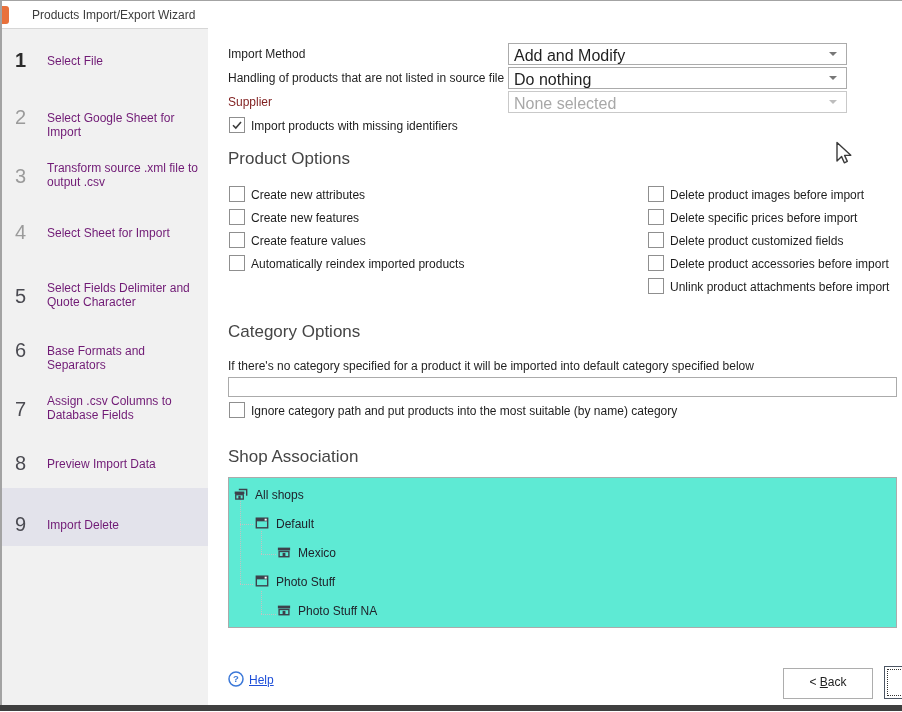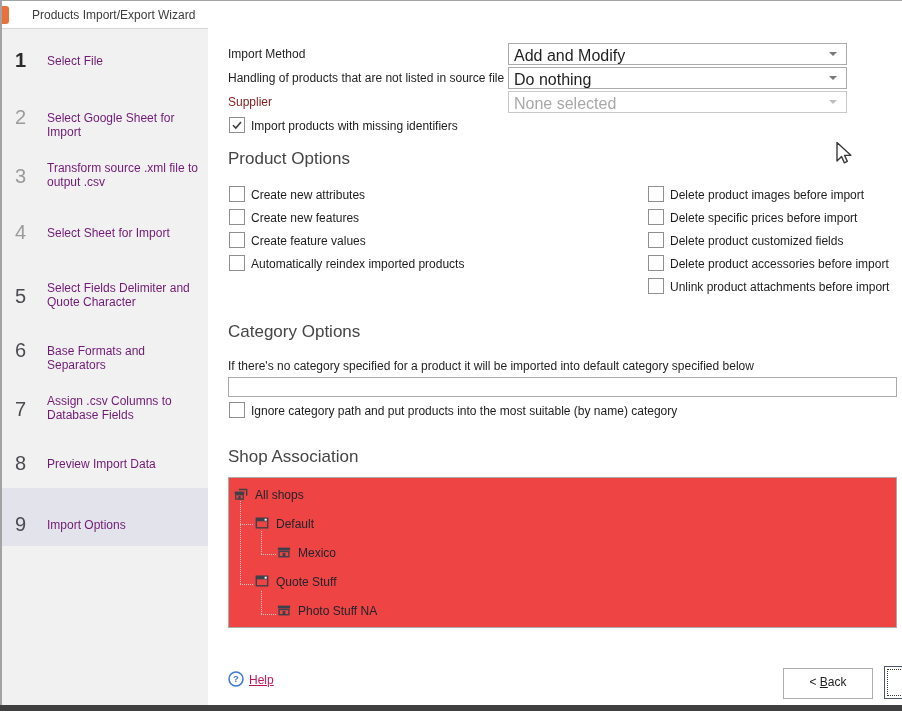--- a/index.html
+++ b/index.html
@@ -41,31 +41,31 @@
   
   .cbrow{position:absolute;height:16px;cursor:default;}
   .cb{position:absolute;left:0;top:0;width:14px;height:14px;background:#fff;border:1px solid #8f8f8f;}
   .cb svg{position:absolute;left:0px;top:0px;}
   .cbl{position:absolute;left:22px;top:2px;font-size:12px;color:#1d1d1d;white-space:nowrap;}
 
   
   .txt{position:absolute;border:1px solid #ababab;height:18px;font-family:"Liberation Sans",sans-serif;font-size:12px;padding:0 4px;color:#1f1f1f;}
 
   
-  .treebox{position:absolute;left:228px;top:477px;width:667px;height:149px;background:#ef4444;border:1px solid #ababab;}
+  .treebox{position:absolute;left:228px;top:477px;width:667px;height:149px;background:#5eead4;border:1px solid #ababab;}
   .titem{position:absolute;height:16px;}
   .ticon{position:absolute;left:0;top:0;width:14px;height:14px;}
   .tlbl{position:absolute;left:21px;top:1px;font-size:12px;color:#20242c;white-space:nowrap;}
   .conn-v{position:absolute;width:0;border-left:1px dotted #c3c3c3;}
   .conn-h{position:absolute;height:0;border-top:1px dotted #c3c3c3;}
 
   
   .help{position:absolute;left:228px;top:671px;height:18px;cursor:pointer;}
   .help-icon{position:absolute;left:0;top:0;width:16px;height:16px;}
-  .help-lbl{position:absolute;left:21px;top:2px;font-size:12px;color:#be185d;text-decoration:underline;}
+  .help-lbl{position:absolute;left:21px;top:2px;font-size:12px;color:#1d4ed8;text-decoration:underline;}
   .btn-back{position:absolute;left:783px;top:668px;width:88px;height:29px;background:#fff;border:1px solid #adadad;font-size:12px;color:#222;text-align:center;line-height:27px;}
   .btn-back .u{text-decoration:underline;}
   .btn-next{position:absolute;left:884px;top:666px;width:40px;height:31px;background:#fff;border:1px solid #4c5563;}
   .btn-next .focus-rect{position:absolute;left:2px;top:2px;right:2px;bottom:2px;border:1px dotted #333;}
 
   .cursor{position:absolute;left:834px;top:141px;width:20px;height:26px;pointer-events:none;}
 </style>
 </head>
 <body>
 
@@ -106,21 +106,21 @@
     <div class="step two" style="top:363px">
       <span class="num">7</span>
       <span class="slbl">Assign .csv Columns to Database Fields</span>
     </div>
     <div class="step" style="top:423px">
       <span class="num">8</span>
       <span class="slbl">Preview Import Data</span>
     </div>
     <div class="step" style="top:484px">
       <span class="num">9</span>
-      <span class="slbl">Import Options</span>
+      <span class="slbl">Import Delete</span>
     </div>
   </div>
 
   <div class="lbl" style="left:228px;top:47px">Import Method</div>
   <div class="dd" style="left:508px;top:43px;width:337px">
     <span class="ddv">Add and Modify</span>
     <span class="caret"></span>
   </div>
 
   <div class="lbl" style="left:228px;top:71px">Handling of products that are not listed in source file</div>
@@ -234,21 +234,21 @@
       <span class="tlbl">Mexico</span>
     </div>
     <div class="titem" style="left:26px;top:96px">
       <span class="ticon">
         <svg width="14" height="14" viewBox="0 0 16 16">
             <rect x="1.5" y="2.5" width="13" height="11" fill="none" stroke="#3d414b" stroke-width="1.6"></rect>
             <rect x="1.5" y="2.5" width="13" height="3.6" fill="#3d414b"></rect>
             <rect x="11" y="3.1" width="2.4" height="2.2" fill="#fff"></rect>
           </svg>
       </span>
-      <span class="tlbl">Quote Stuff</span>
+      <span class="tlbl">Photo Stuff</span>
     </div>
     <div class="titem" style="left:48px;top:125px">
       <span class="ticon">
         <svg width="14" height="14" viewBox="0 0 16 16">
             <rect x="1" y="3" width="14" height="3.2" fill="#3d414b"></rect>
             <rect x="2.4" y="7.4" width="11.2" height="6" fill="none" stroke="#3d414b" stroke-width="1.6"></rect>
             <rect x="6.4" y="9" width="3.2" height="4.4" fill="#3d414b"></rect>
           </svg>
       </span>
       <span class="tlbl">Photo Stuff NA</span>

